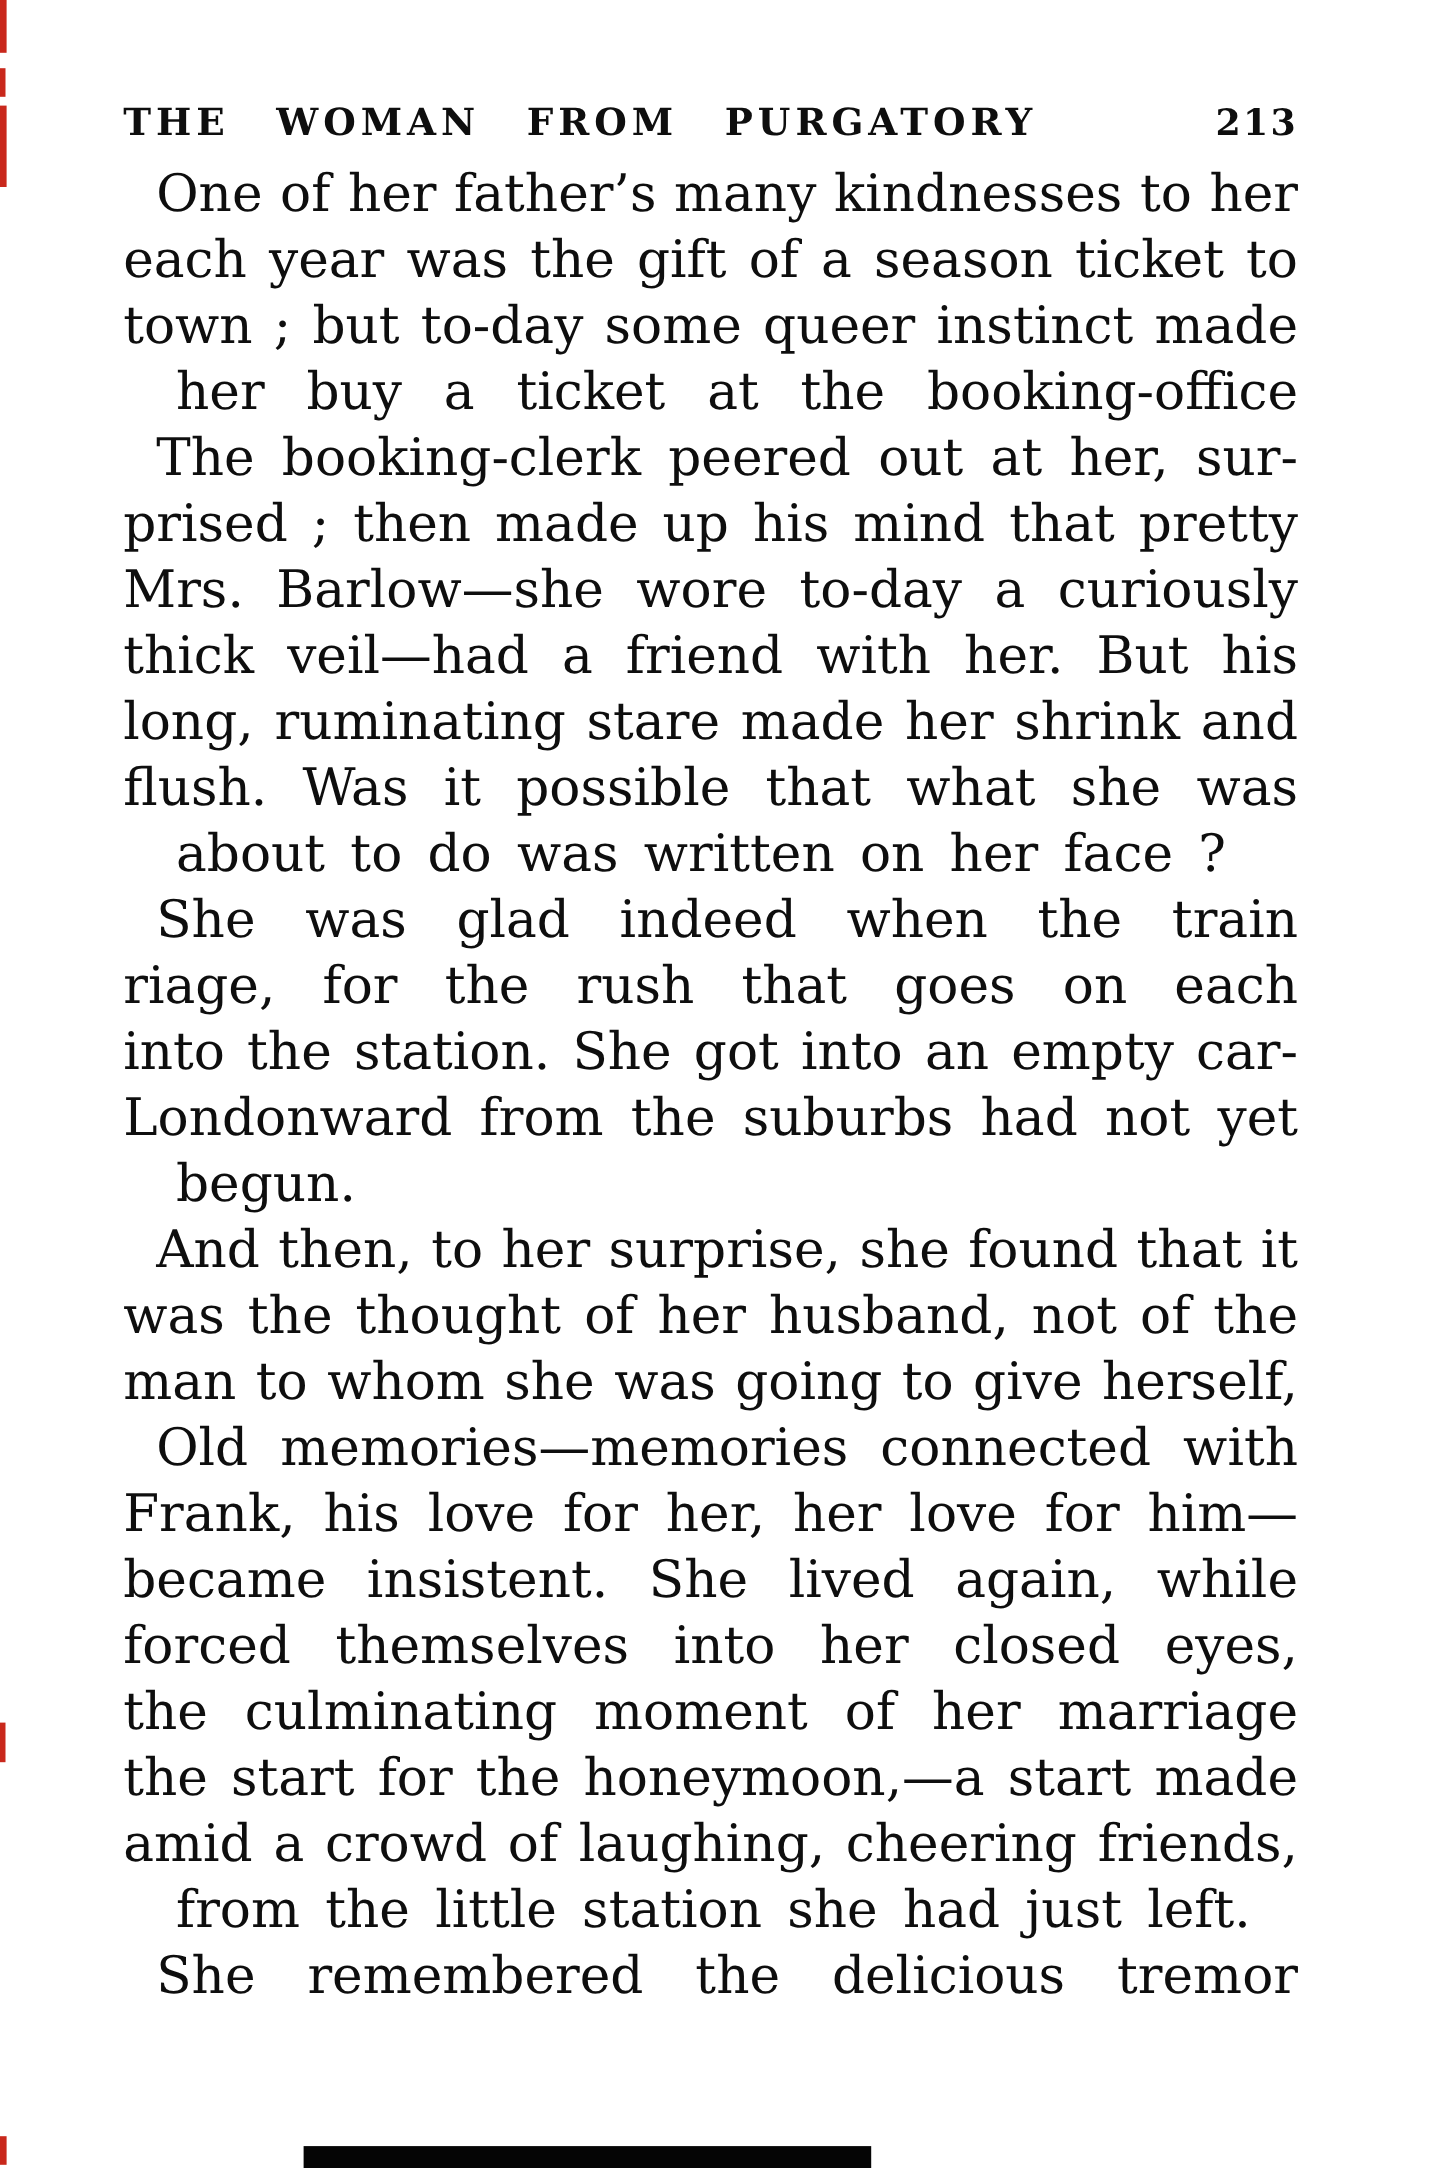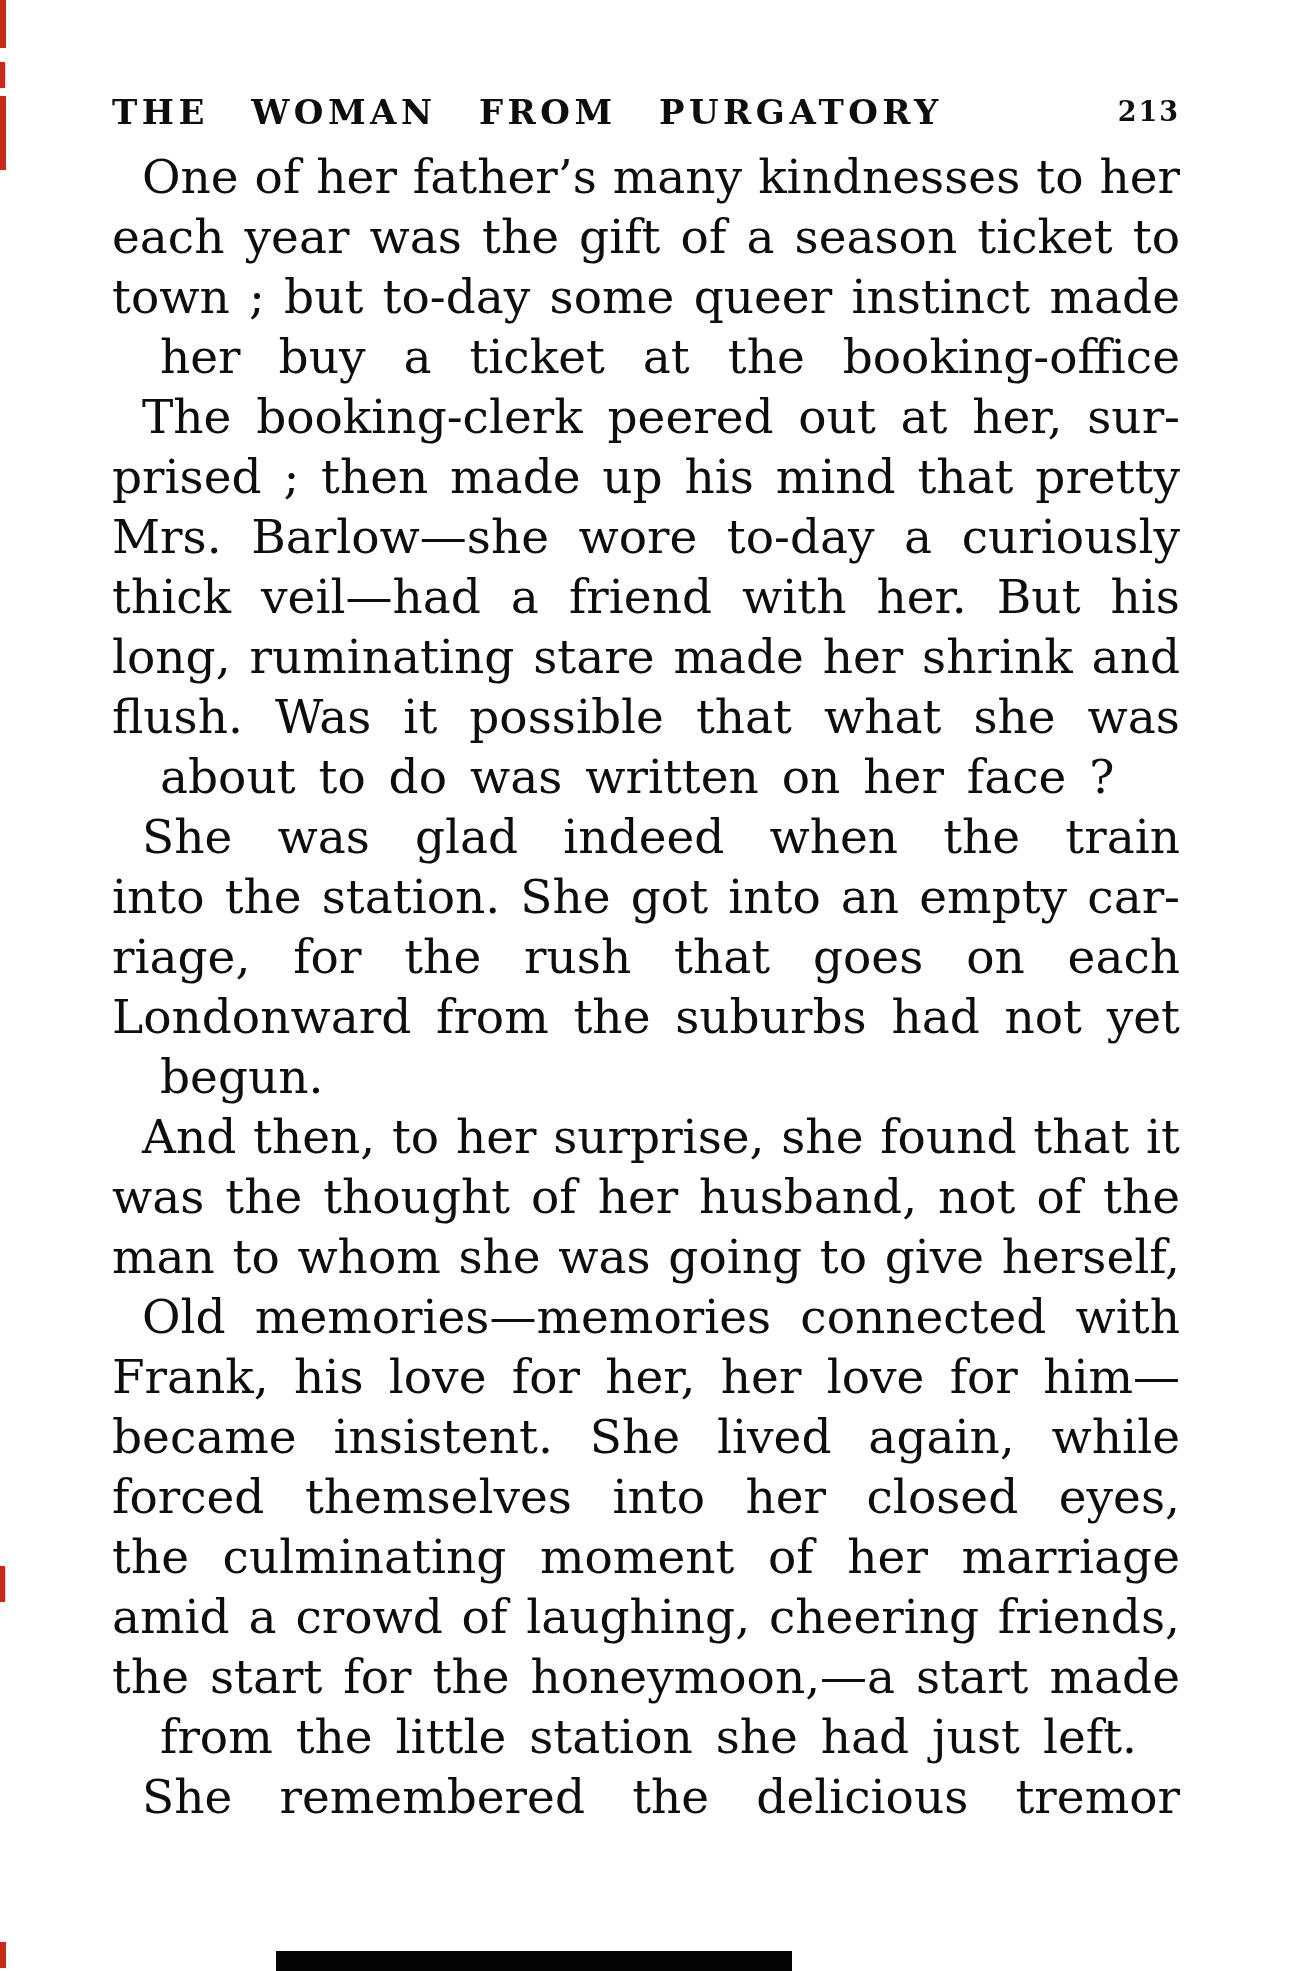--- a/index.html
+++ b/index.html
@@ -38,21 +38,21 @@
     letter-spacing: 4.5px;
     word-spacing: 26px;
     line-height: 44px;
     white-space: nowrap;
   }
   .page-number {
     position: absolute;
     right: 0;
     top: 0;
     font-weight: bold;
-    font-size: 27px;
+    font-size: 33px;
     letter-spacing: 2px;
     line-height: 44px;
   }
   
   .body-text {
     position: absolute;
     left: 112px;
     top: 147px;
     width: 1068px;
   }
@@ -107,34 +107,34 @@
       <div class="line">town ; but to-day some queer instinct made</div>
       <div class="line para-end">her buy a ticket at the booking-office instead.</div>
       <div class="line indent">The booking-clerk peered out at her, sur-</div>
       <div class="line">prised ; then made up his mind that pretty</div>
       <div class="line">Mrs. Barlow—she wore to-day a curiously</div>
       <div class="line">thick veil—had a friend with her. But his</div>
       <div class="line">long, ruminating stare made her shrink and</div>
       <div class="line">flush. Was it possible that what she was</div>
       <div class="line para-end">about to do was written on her face ?</div>
       <div class="line indent">She was glad indeed when the train steamed</div>
+      <div class="line">riage, for the rush that goes on each evening</div>
       <div class="line">into the station. She got into an empty car-</div>
-      <div class="line">riage, for the rush that goes on each evening</div>
       <div class="line">Londonward from the suburbs had not yet</div>
       <div class="line para-end">begun.</div>
       <div class="line indent">And then, to her surprise, she found that it</div>
       <div class="line">was the thought of her husband, not of the</div>
       <div class="line">man to whom she was going to give herself,</div>
       <div class="line indent">Old memories—memories connected with</div>
       <div class="line">Frank, his love for her, her love for him—</div>
       <div class="line">became insistent. She lived again, while tears</div>
       <div class="line">forced themselves into her closed eyes, through</div>
       <div class="line">the culminating moment of her marriage day,</div>
+      <div class="line">the start for the honeymoon,—a start made</div>
       <div class="line">amid a crowd of laughing, cheering friends,</div>
-      <div class="line">the start for the honeymoon,—a start made</div>
       <div class="line para-end">from the little station she had just left.</div>
       <div class="line indent">She remembered the delicious tremor which</div>
     </main>
 
   <div class="artifact red r1"></div>
   <div class="artifact red r2"></div>
   <div class="artifact red r3"></div>
   <div class="artifact red r4"></div>
   <div class="artifact red r5"></div>
   <div class="artifact bottom-bar"></div>

